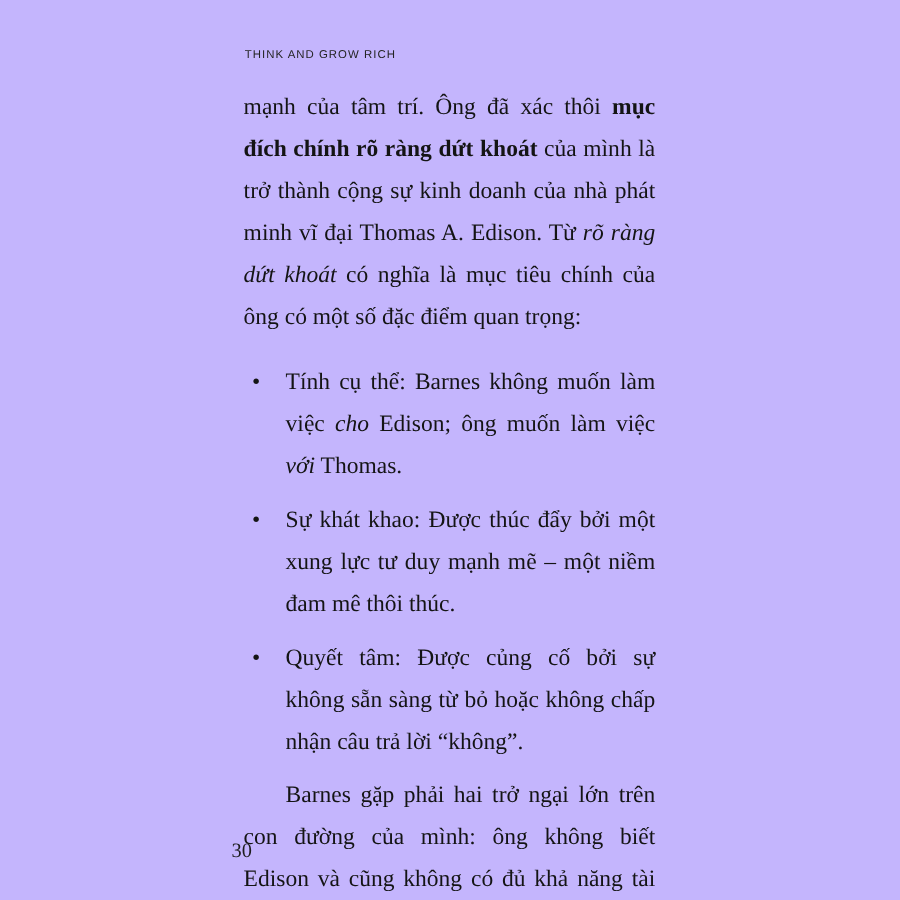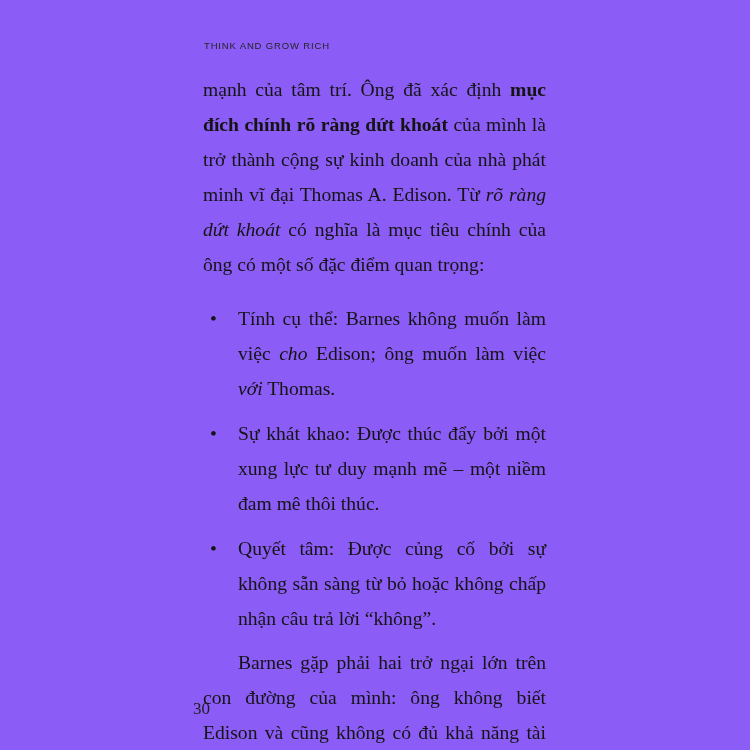--- a/index.html
+++ b/index.html
@@ -16,21 +16,21 @@
     color: #1a1a1a;
     -webkit-font-smoothing: antialiased;
   }
 
   .page {
     position: absolute;
     left: 0;
     top: 0;
     width: 750px;
     height: 750px;
-    background: #8b5cf6;
+    background: #c4b5fd;
   }
 
   
   .running-head {
     position: absolute;
     left: 204px;
     top: 40px;
     font-family: "Liberation Sans", "DejaVu Sans", sans-serif;
     font-size: 9.5px;
     letter-spacing: 0.85px;
@@ -125,21 +125,21 @@
 </style>
 </head>
 <body>
 
 <div class="page">
 
   <div class="running-head">THINK AND GROW RICH</div>
 
   <div class="text-column">
 
-    <p class="para para-intro"><span>mạnh của tâm trí. Ông đã xác định </span><span class="bold">mục đích chính rõ ràng dứt khoát</span><span> của mình là trở thành cộng sự kinh doanh của nhà phát minh vĩ đại Thomas A. Edison. Từ </span><span class="italic">rõ ràng dứt khoát</span><span> có nghĩa là mục tiêu chính của ông có một số đặc điểm quan trọng:</span></p>
+    <p class="para para-intro"><span>mạnh của tâm trí. Ông đã xác thôi </span><span class="bold">mục đích chính rõ ràng dứt khoát</span><span> của mình là trở thành cộng sự kinh doanh của nhà phát minh vĩ đại Thomas A. Edison. Từ </span><span class="italic">rõ ràng dứt khoát</span><span> có nghĩa là mục tiêu chính của ông có một số đặc điểm quan trọng:</span></p>
 
     <div class="spacer-before-list"></div>
 
     <ul class="bullet-list">
 
       <li class="bullet-item"><span class="bullet-marker">•</span><span>Tính cụ thể: Barnes không muốn làm việc </span><span class="italic">cho</span><span> Edison; ông muốn làm việc </span><span class="italic">với</span><span> Thomas.</span></li>
 
       <li class="bullet-item"><span class="bullet-marker">•</span><span>Sự khát khao: Được thúc đẩy bởi một xung lực tư duy mạnh mẽ – một niềm đam mê thôi thúc.</span><span class="italic"></span><span></span><span class="italic"></span><span></span></li>
 
       <li class="bullet-item"><span class="bullet-marker">•</span><span>Quyết tâm: Được củng cố bởi sự không sẵn sàng từ bỏ hoặc không chấp nhận câu trả lời “không”.</span><span class="italic"></span><span></span><span class="italic"></span><span></span></li>

